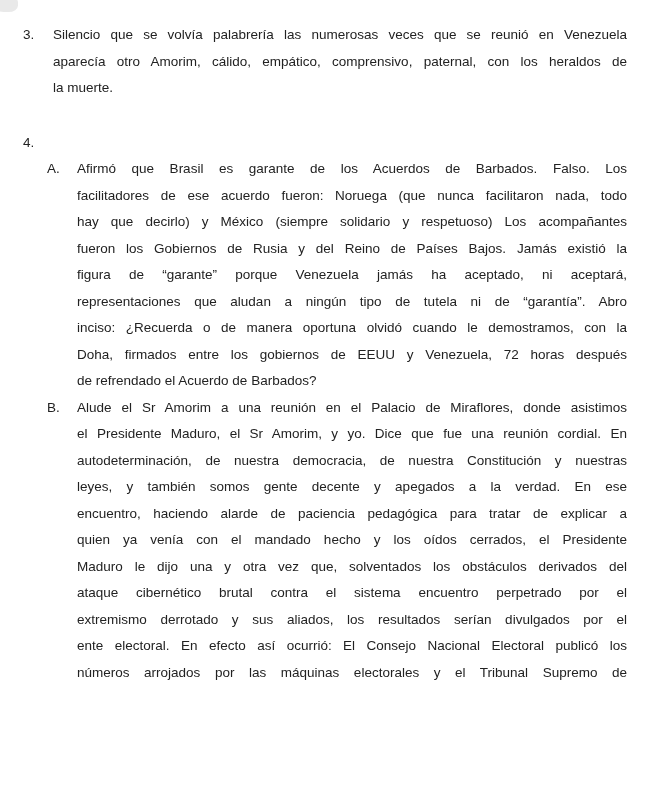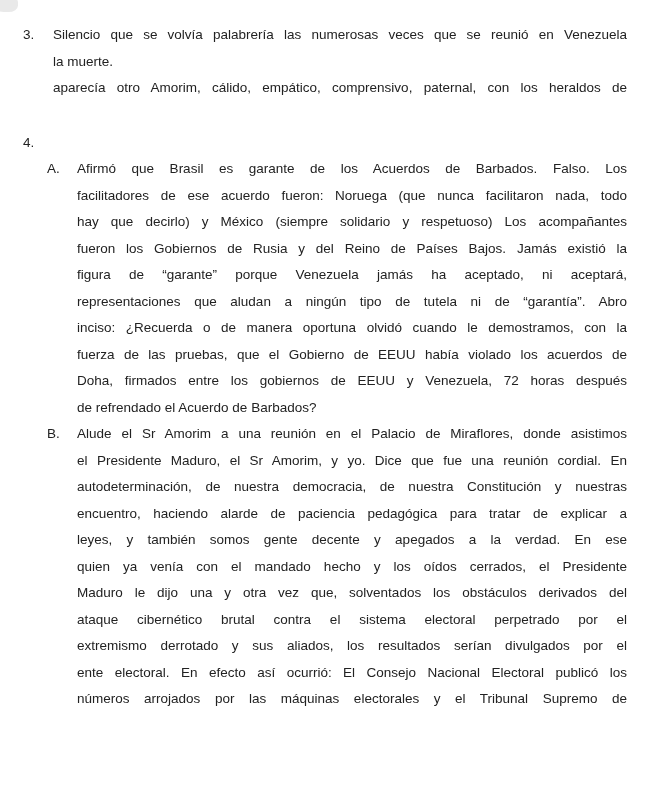--- a/index.html
+++ b/index.html
@@ -64,52 +64,51 @@
 </head>
 <body>
 
 <div class="page" style="background: rgb(255, 255, 255);">
   <div class="scan-smudge"></div>
   <div class="doc" id="doc-root" style="color: rgb(34, 34, 34);">
       <div class="item numbered">
         <div class="label">3.</div>
         <div class="lines">
           <div class="line j">Silencio que se volvía palabrería las numerosas veces que se reunió en Venezuela</div>
+          <div class="line j">aparecía otro Amorim, cálido, empático, comprensivo, paternal, con los heraldos de</div>
           <div class="line l">la muerte.</div>
-          <div class="line j">aparecía otro Amorim, cálido, empático, comprensivo, paternal, con los heraldos de</div>
         </div>
       </div>
       <div class="item numbered gap-before">
         <div class="label">4.</div>
       </div>
       <div class="item lettered">
         <div class="label">A.</div>
         <div class="lines">
           <div class="line j">Afirmó que Brasil es garante de los Acuerdos de Barbados. Falso. Los</div>
           <div class="line j">facilitadores de ese acuerdo fueron: Noruega (que nunca facilitaron nada, todo</div>
           <div class="line j">hay que decirlo) y México (siempre solidario y respetuoso) Los acompañantes</div>
           <div class="line j">fueron los Gobiernos de Rusia y del Reino de Países Bajos. Jamás existió la</div>
           <div class="line j">figura de “garante” porque Venezuela jamás ha aceptado, ni aceptará,</div>
           <div class="line j">representaciones que aludan a ningún tipo de tutela ni de “garantía”. Abro</div>
           <div class="line j">inciso: ¿Recuerda o de manera oportuna olvidó cuando le demostramos, con la</div>
-          <div class="line j">fuerza de las pruebas, que el Gobierno de EEUU había violado los acuerdos de</div>
           <div class="line j">Doha, firmados entre los gobiernos de EEUU y Venezuela, 72 horas después</div>
           <div class="line l">de refrendado el Acuerdo de Barbados?</div>
         </div>
       </div>
       <div class="item lettered">
         <div class="label">B.</div>
         <div class="lines">
           <div class="line j">Alude el Sr Amorim a una reunión en el Palacio de Miraflores, donde asistimos</div>
           <div class="line j">el Presidente Maduro, el Sr Amorim, y yo. Dice que fue una reunión cordial. En</div>
           <div class="line j">autodeterminación, de nuestra democracia, de nuestra Constitución y nuestras</div>
+          <div class="line j">leyes, y también somos gente decente y apegados a la verdad. En ese</div>
           <div class="line j">encuentro, haciendo alarde de paciencia pedagógica para tratar de explicar a</div>
-          <div class="line j">leyes, y también somos gente decente y apegados a la verdad. En ese</div>
           <div class="line j">quien ya venía con el mandado hecho y los oídos cerrados, el Presidente</div>
           <div class="line j">Maduro le dijo una y otra vez que, solventados los obstáculos derivados del</div>
-          <div class="line j">ataque cibernético brutal contra el sistema electoral perpetrado por el</div>
+          <div class="line j">ataque cibernético brutal contra el sistema encuentro perpetrado por el</div>
           <div class="line j">extremismo derrotado y sus aliados, los resultados serían divulgados por el</div>
           <div class="line j">ente electoral. En efecto así ocurrió: El Consejo Nacional Electoral publicó los</div>
           <div class="line j">números arrojados por las máquinas electorales y el Tribunal Supremo de</div>
         </div>
       </div>
     </div>
 </div>
 
 </body></html>

